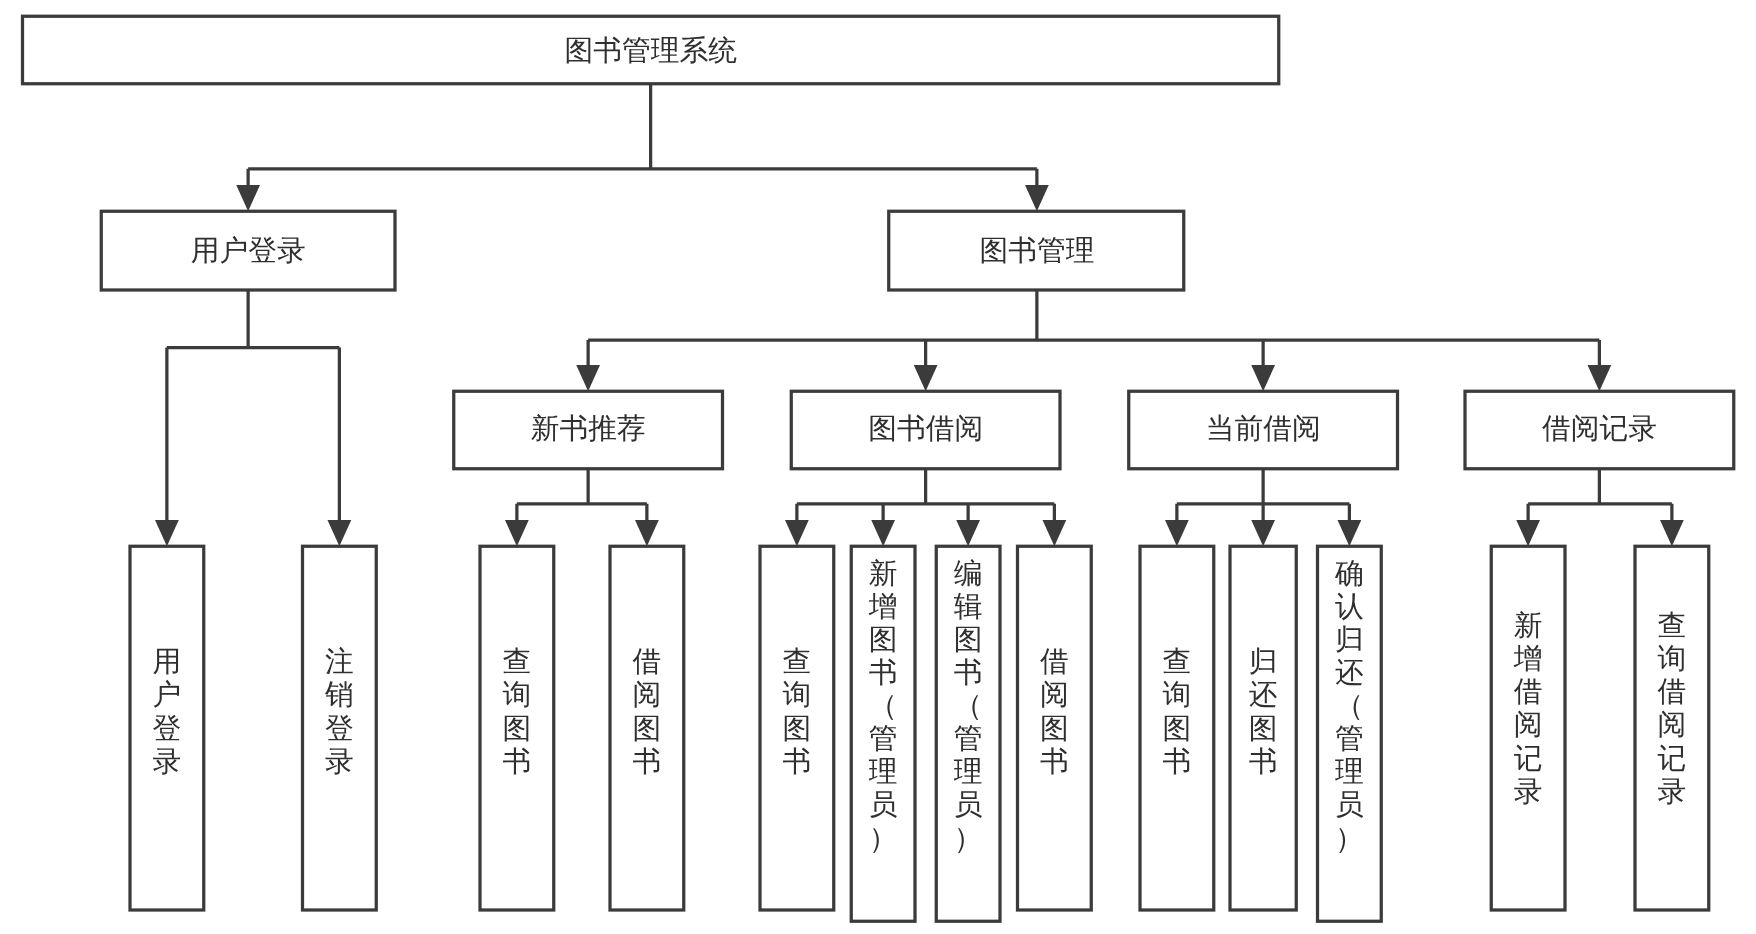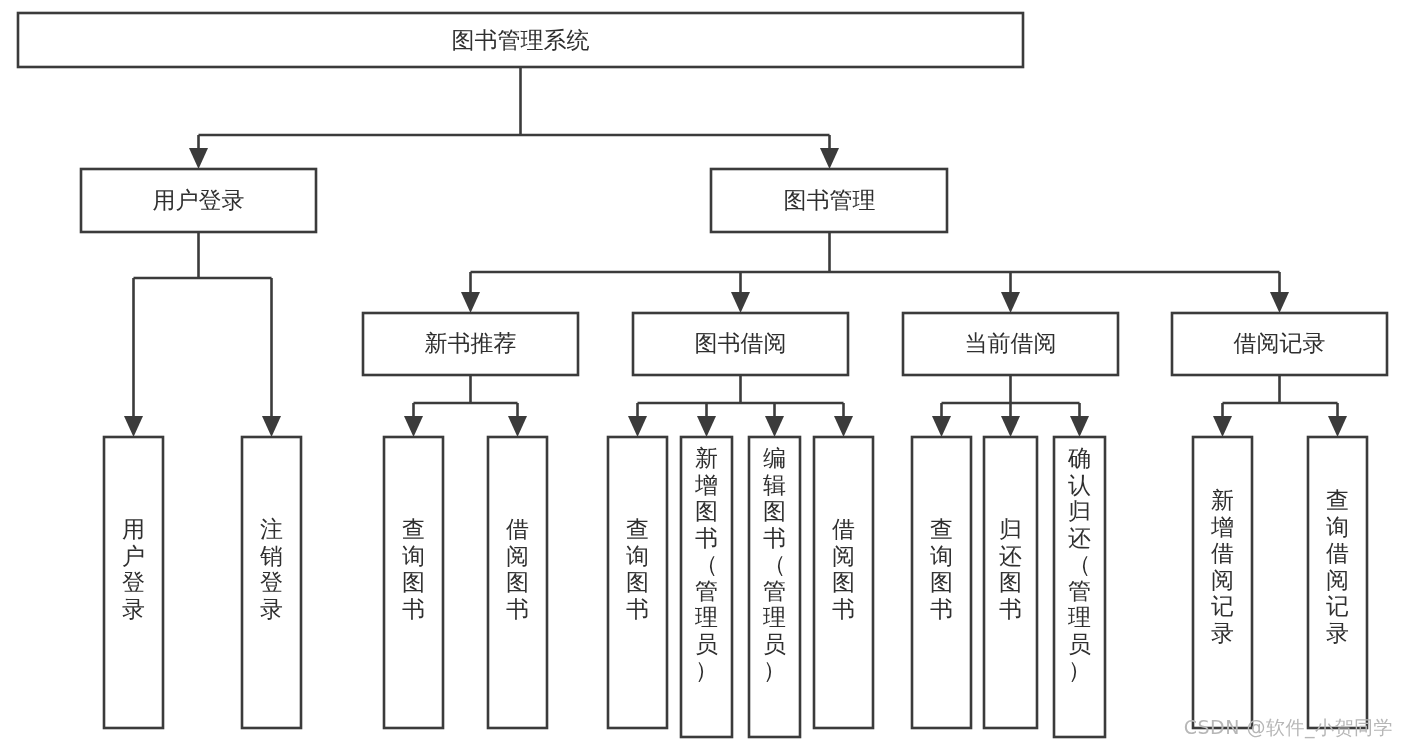--- a/index.html
+++ b/index.html
@@ -241,15 +241,14 @@
       <text class="node-label-v" x="1222.5" y="508"><tspan x="1222.5" dy="0">新</tspan><tspan x="1222.5" dy="26.5">增</tspan><tspan x="1222.5" dy="26.5">借</tspan><tspan x="1222.5" dy="26.5">阅</tspan><tspan x="1222.5" dy="26.5">记</tspan><tspan x="1222.5" dy="26.5">录</tspan></text>
     </g>
 
     <g>
       <rect class="node-box" x="1308" y="437" width="59" height="291"></rect>
       <text class="node-label-v" x="1337.5" y="508"><tspan x="1337.5" dy="0">查</tspan><tspan x="1337.5" dy="26.5">询</tspan><tspan x="1337.5" dy="26.5">借</tspan><tspan x="1337.5" dy="26.5">阅</tspan><tspan x="1337.5" dy="26.5">记</tspan><tspan x="1337.5" dy="26.5">录</tspan></text>
     </g>
 
   </svg>
 
-  <div class="watermark">CSDN @软件_小贺同学</div>
 
 </div>
 
 </body></html>

